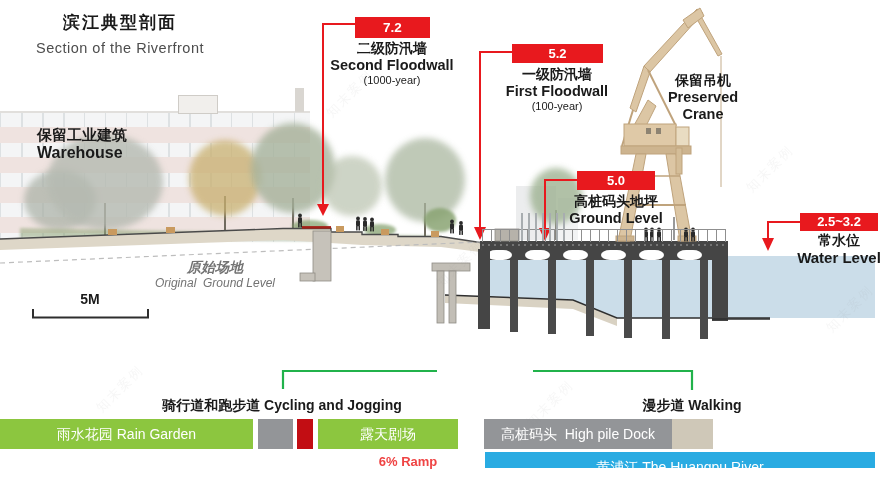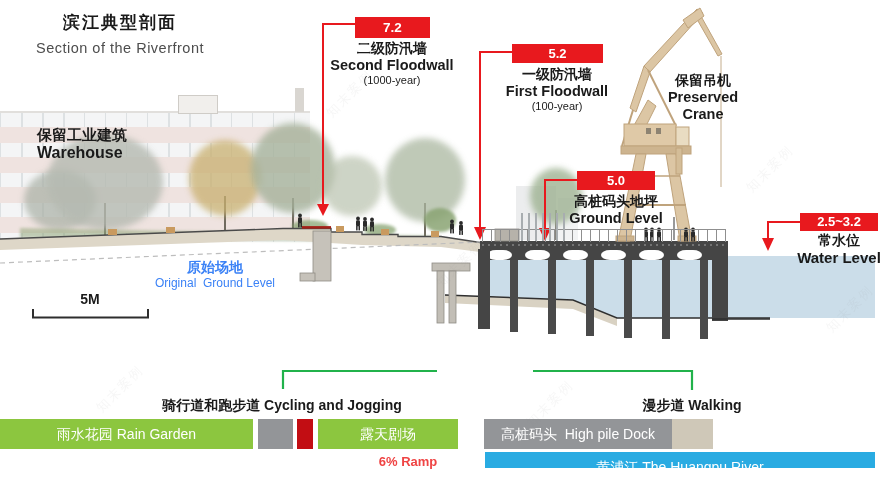--- a/index.html
+++ b/index.html
@@ -17,21 +17,21 @@
   
   .railing{position:absolute;left:482px;top:229px;width:244px;height:12px;border-top:1px solid #8f8f8f;
            background:repeating-linear-gradient(90deg,#8f8f8f 0 1px,rgba(0,0,0,0) 1px 9px);}
   .masts{position:absolute;left:521px;top:213px;width:48px;height:28px;
          background:repeating-linear-gradient(90deg,#a8adb0 0 2px,rgba(0,0,0,0) 2px 7px);}
   
   .ann{position:absolute;text-align:center;line-height:1.18;}
   .zh{font-weight:700;font-size:14px;}
   .en{font-weight:600;font-size:14.5px;}
   .note{font-weight:400;font-size:11px;}
-  .gray{color:#3b82f6;}
+  .gray{color:#737373;font-style:italic;}
   .pre{white-space:pre;}
   .title-zh{font-size:17px;font-weight:700;letter-spacing:2px;}
   .title-en{font-size:14.5px;font-weight:500;color:#4d4d4d;margin-top:7px;letter-spacing:.5px;}
   .elev{position:absolute;background:#e8191e;color:#fff;font-weight:700;text-align:center;}
   
   .bar{position:absolute;height:30px;line-height:30px;text-align:center;color:#fff;
        font-size:14px;font-weight:500;top:419px;}
   .lbl{position:absolute;font-size:14px;font-weight:600;text-align:center;}
   .wm{position:absolute;color:#8a8a8a;opacity:.07;font-size:13px;letter-spacing:2px;
       transform:rotate(-45deg);pointer-events:none;}

